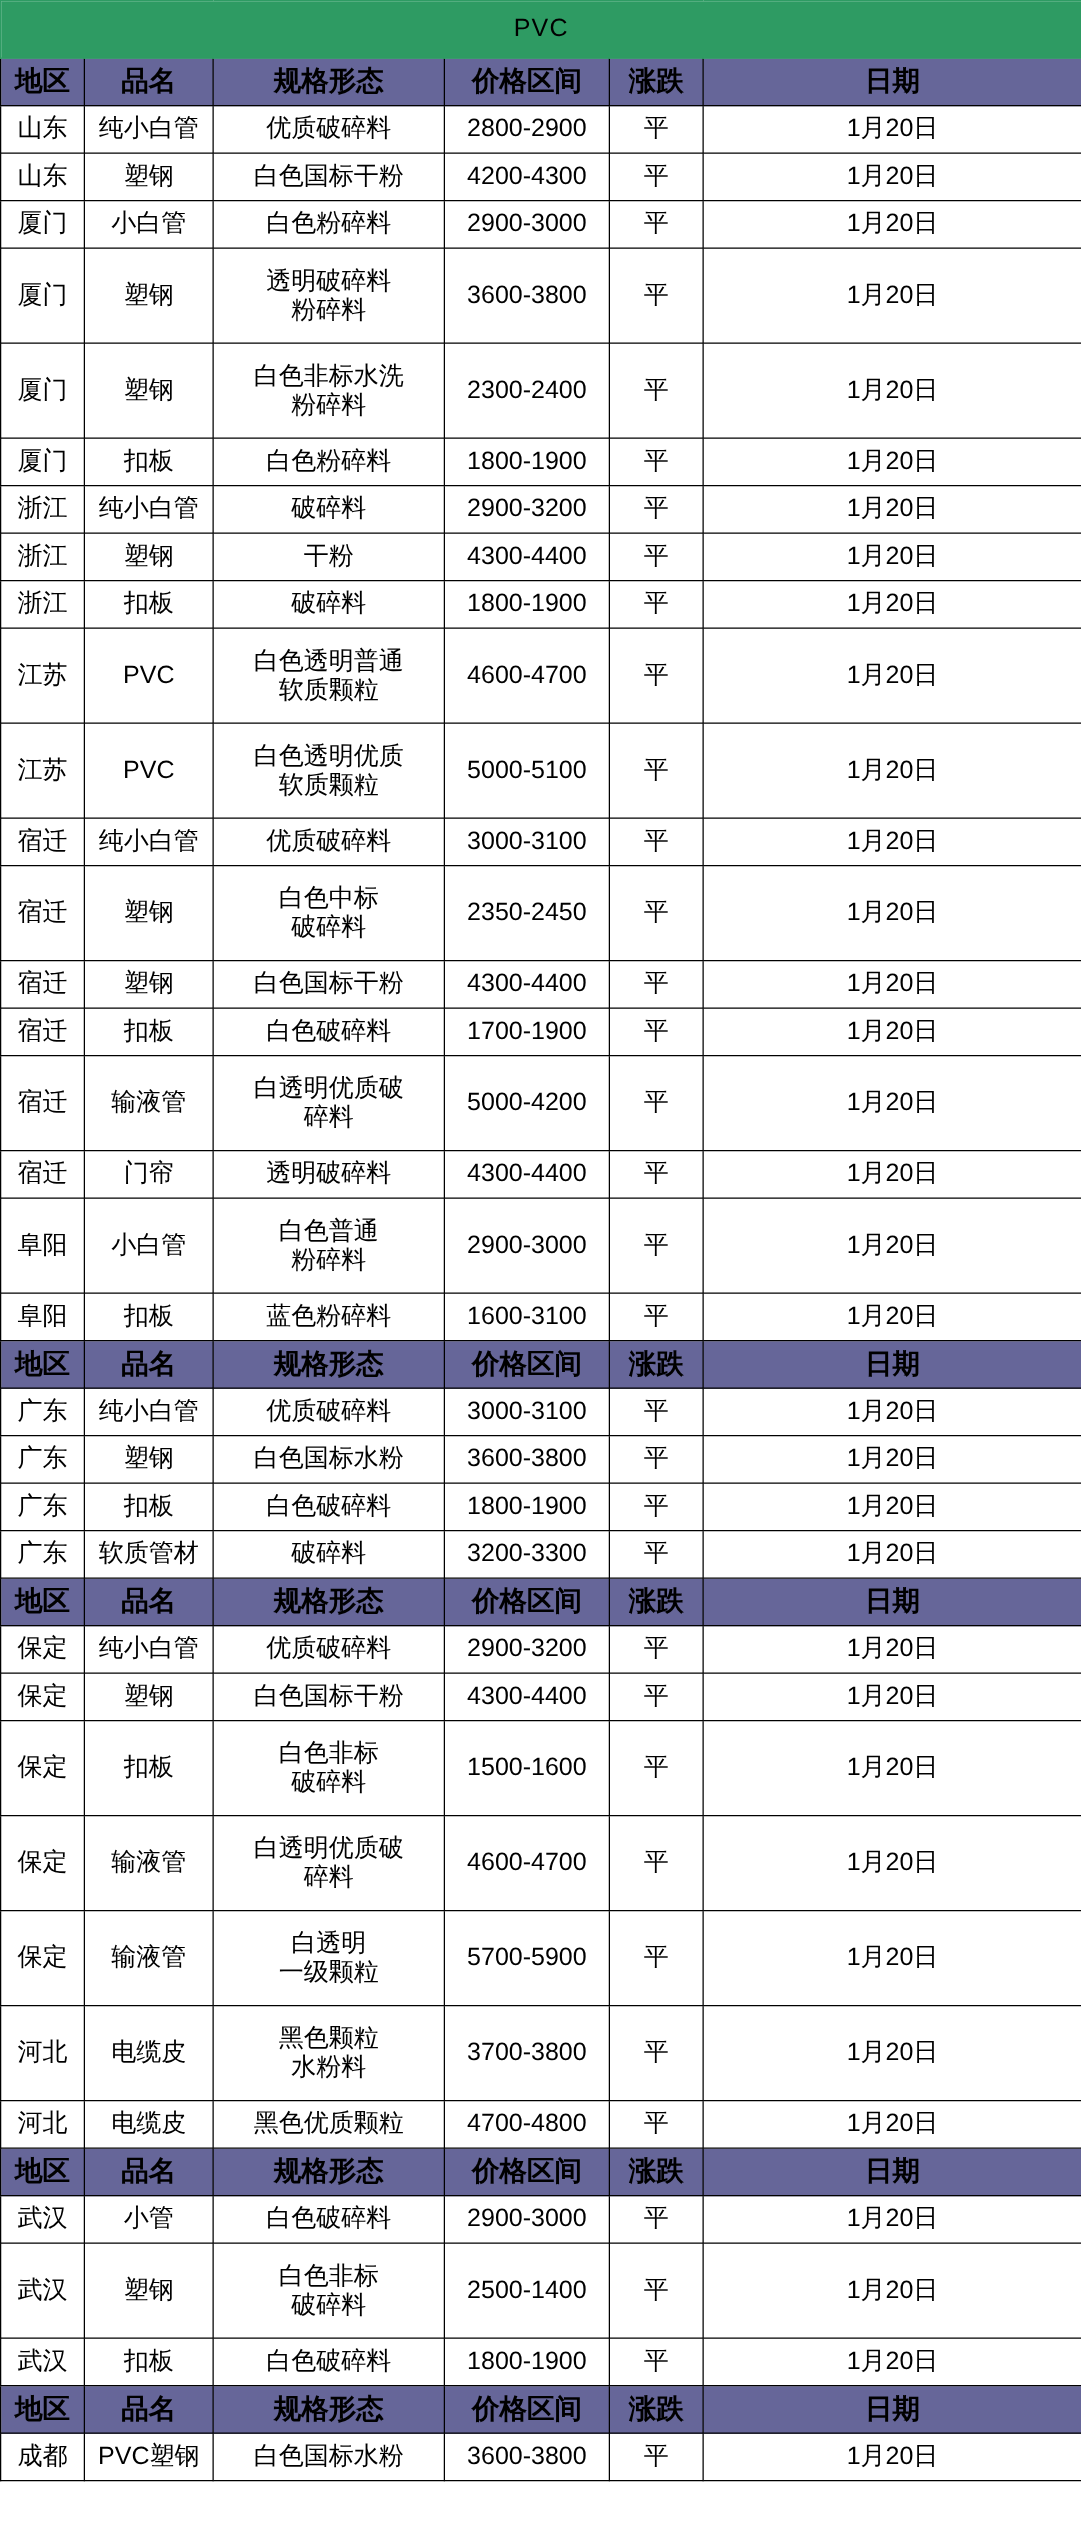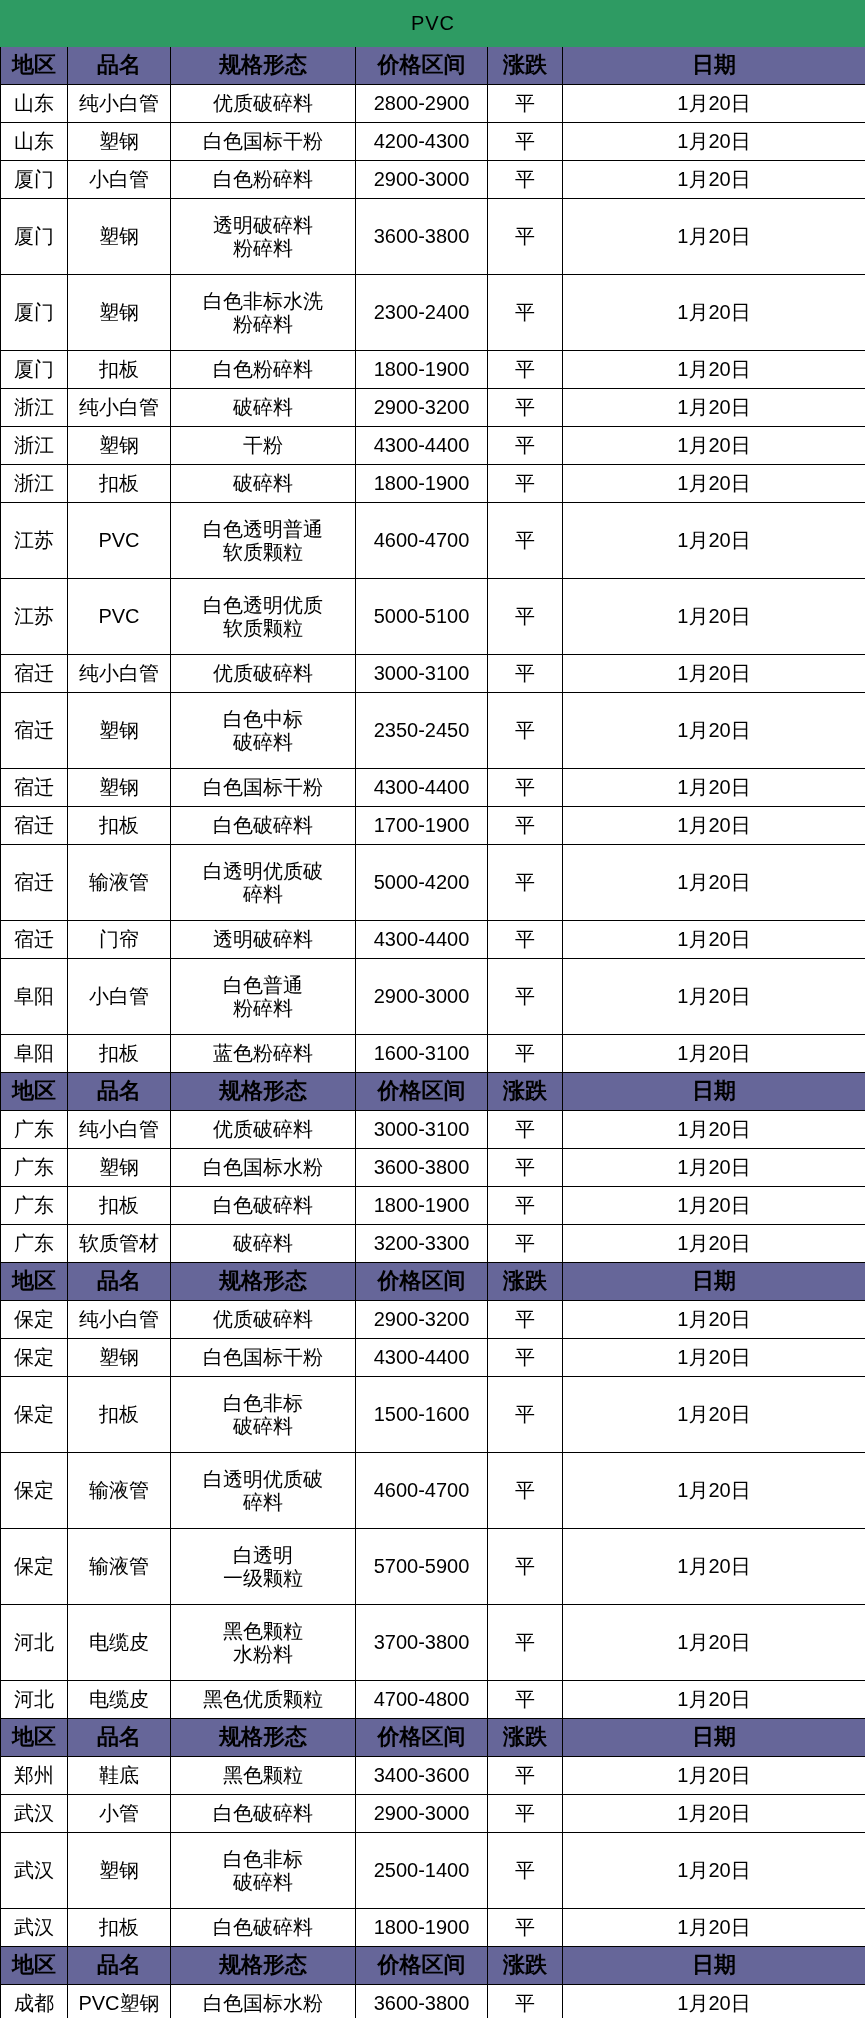--- a/index.html
+++ b/index.html
@@ -362,28 +362,20 @@
         </tr>
         <tr class="hdr">
           <td>地区</td>
           <td>品名</td>
           <td>规格形态</td>
           <td>价格区间</td>
           <td>涨跌</td>
           <td>日期</td>
         </tr>
         <tr class="r1">
-          <td class="">郑州</td>
-          <td class="">鞋底</td>
-          <td class="">黑色颗粒</td>
-          <td class="">3400-3600</td>
-          <td class="">平</td>
-          <td class="date">1月20日</td>
-        </tr>
-        <tr class="r1">
           <td class="">武汉</td>
           <td class="">小管</td>
           <td class="">白色破碎料</td>
           <td class="">2900-3000</td>
           <td class="">平</td>
           <td class="date">1月20日</td>
         </tr>
         <tr class="r2">
           <td class="">武汉</td>
           <td class="">塑钢</td>

